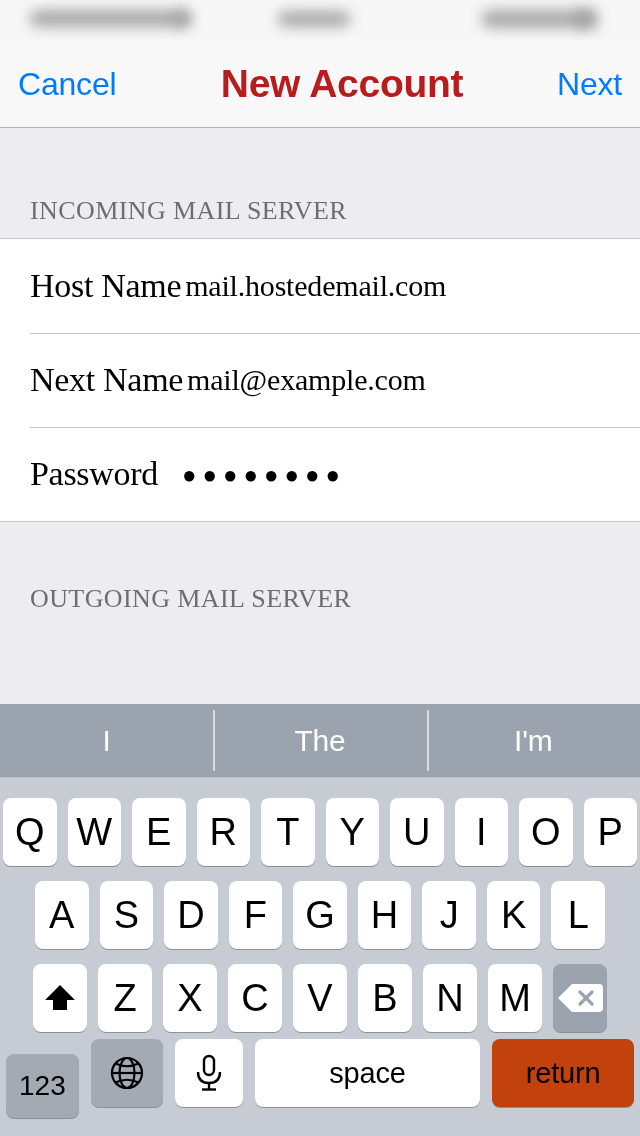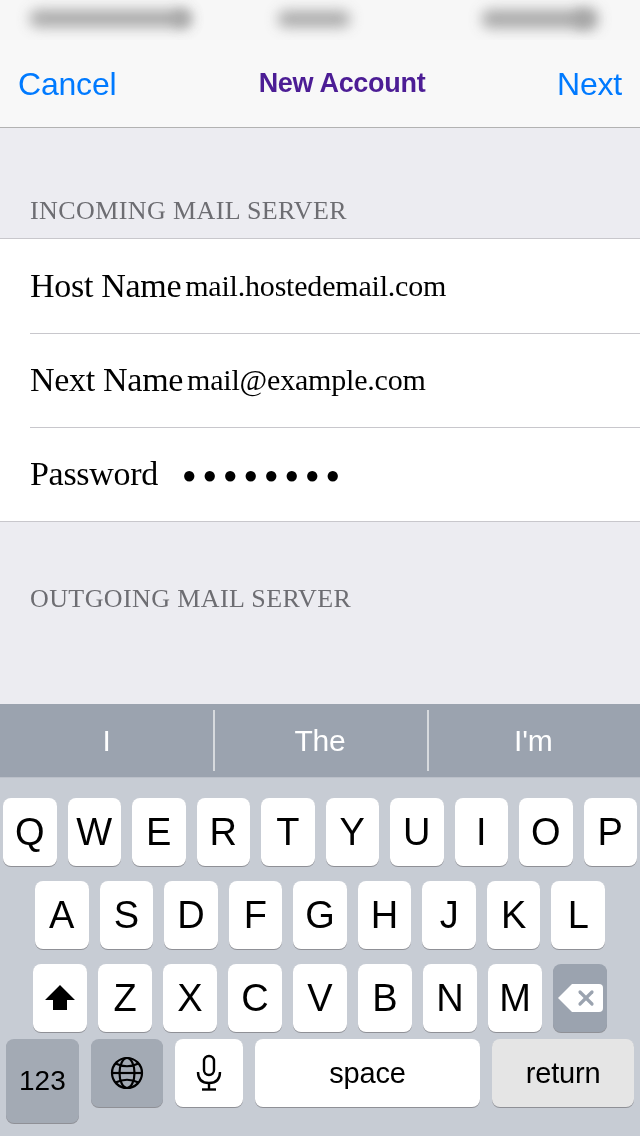--- a/index.html
+++ b/index.html
@@ -66,23 +66,23 @@
     cursor: pointer;
     background: none;
     border: none;
     font-family: inherit;
     line-height: 1;
   }
   .nav-title {
     position: absolute;
     left: 0; right: 0;
     text-align: center;
-    font-size: 27px;
+    font-size: 39px;
     font-weight: bold;
-    color: #4c1d95;
+    color: #b91c1c;
     letter-spacing: -0.3px;
     pointer-events: none;
     margin-left: 44px;
   }
 
   
   .content {
     flex: 1 1 auto;
     background: #ececf1;
     overflow: hidden;
@@ -230,25 +230,25 @@
 
   .key.shift {
     width: 80px;
     background: #ffffff;
   }
   .key.delete {
     width: 80px;
     background: #9ba3af;
   }
 
-  .key.num    { width: 78px; height: 84px; font-size: 28px; background:#a3aab4; }
+  .key.num    { width: 78px; height: 64px; font-size: 28px; background:#a3aab4;margin-top:15px; }
   .key.globe  { width: 78px; height: 68px; background:#a3aab4; }
   .key.mic    { width: 72px; height: 68px; background:#ffffff; }
   .key.space  { width: 242px; height: 68px; font-size: 29px; background:#ffffff; letter-spacing: -0.2px;}
-  .key.return { width: 152px; height: 68px; font-size: 29px; background:#e5e5e5; letter-spacing: -0.2px;}
+  .key.return { width: 152px; height: 68px; font-size: 29px; background:#c2410c; letter-spacing: -0.2px;}
 
   .glyph { display: block; }
 </style>
 </head>
 <body>
 
 <div id="screen">
 
   <div class="status-bar">
     <span class="status-blur sb-left"></span>

